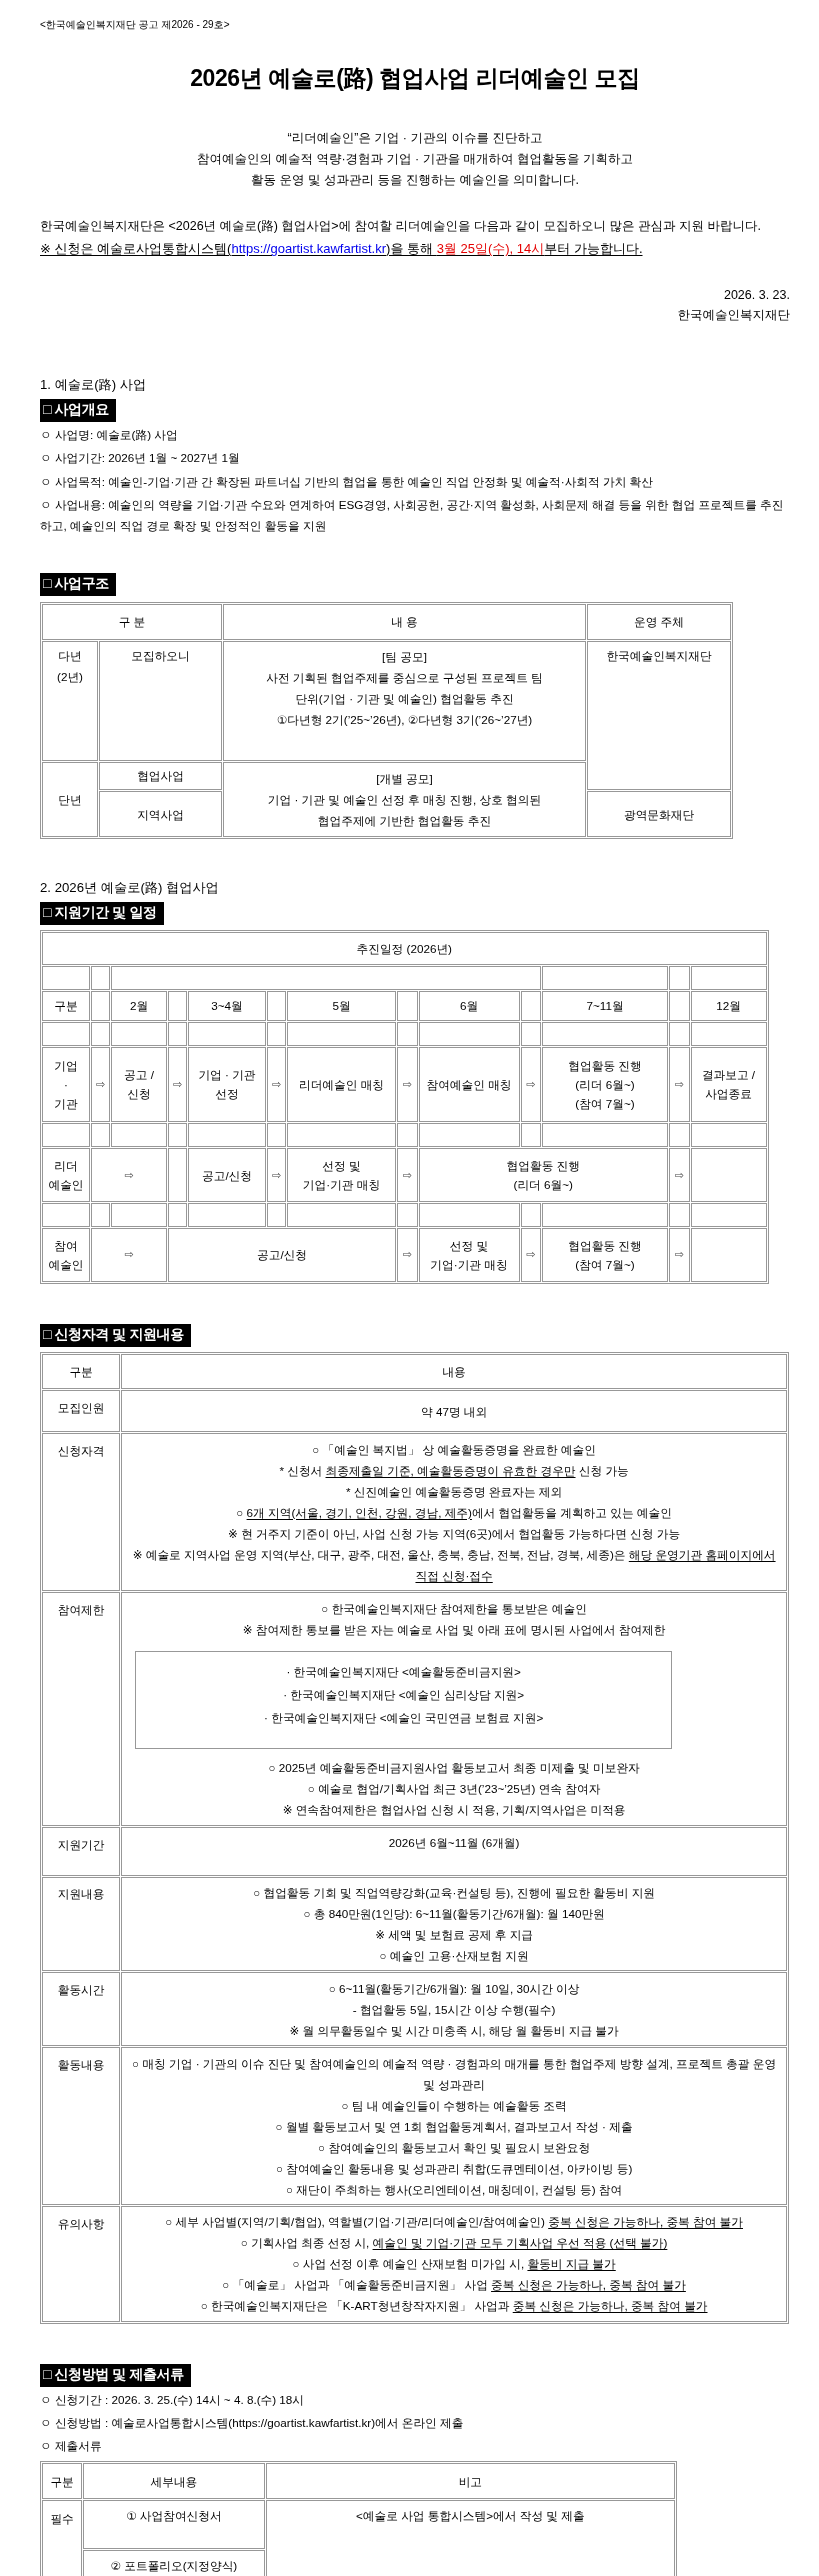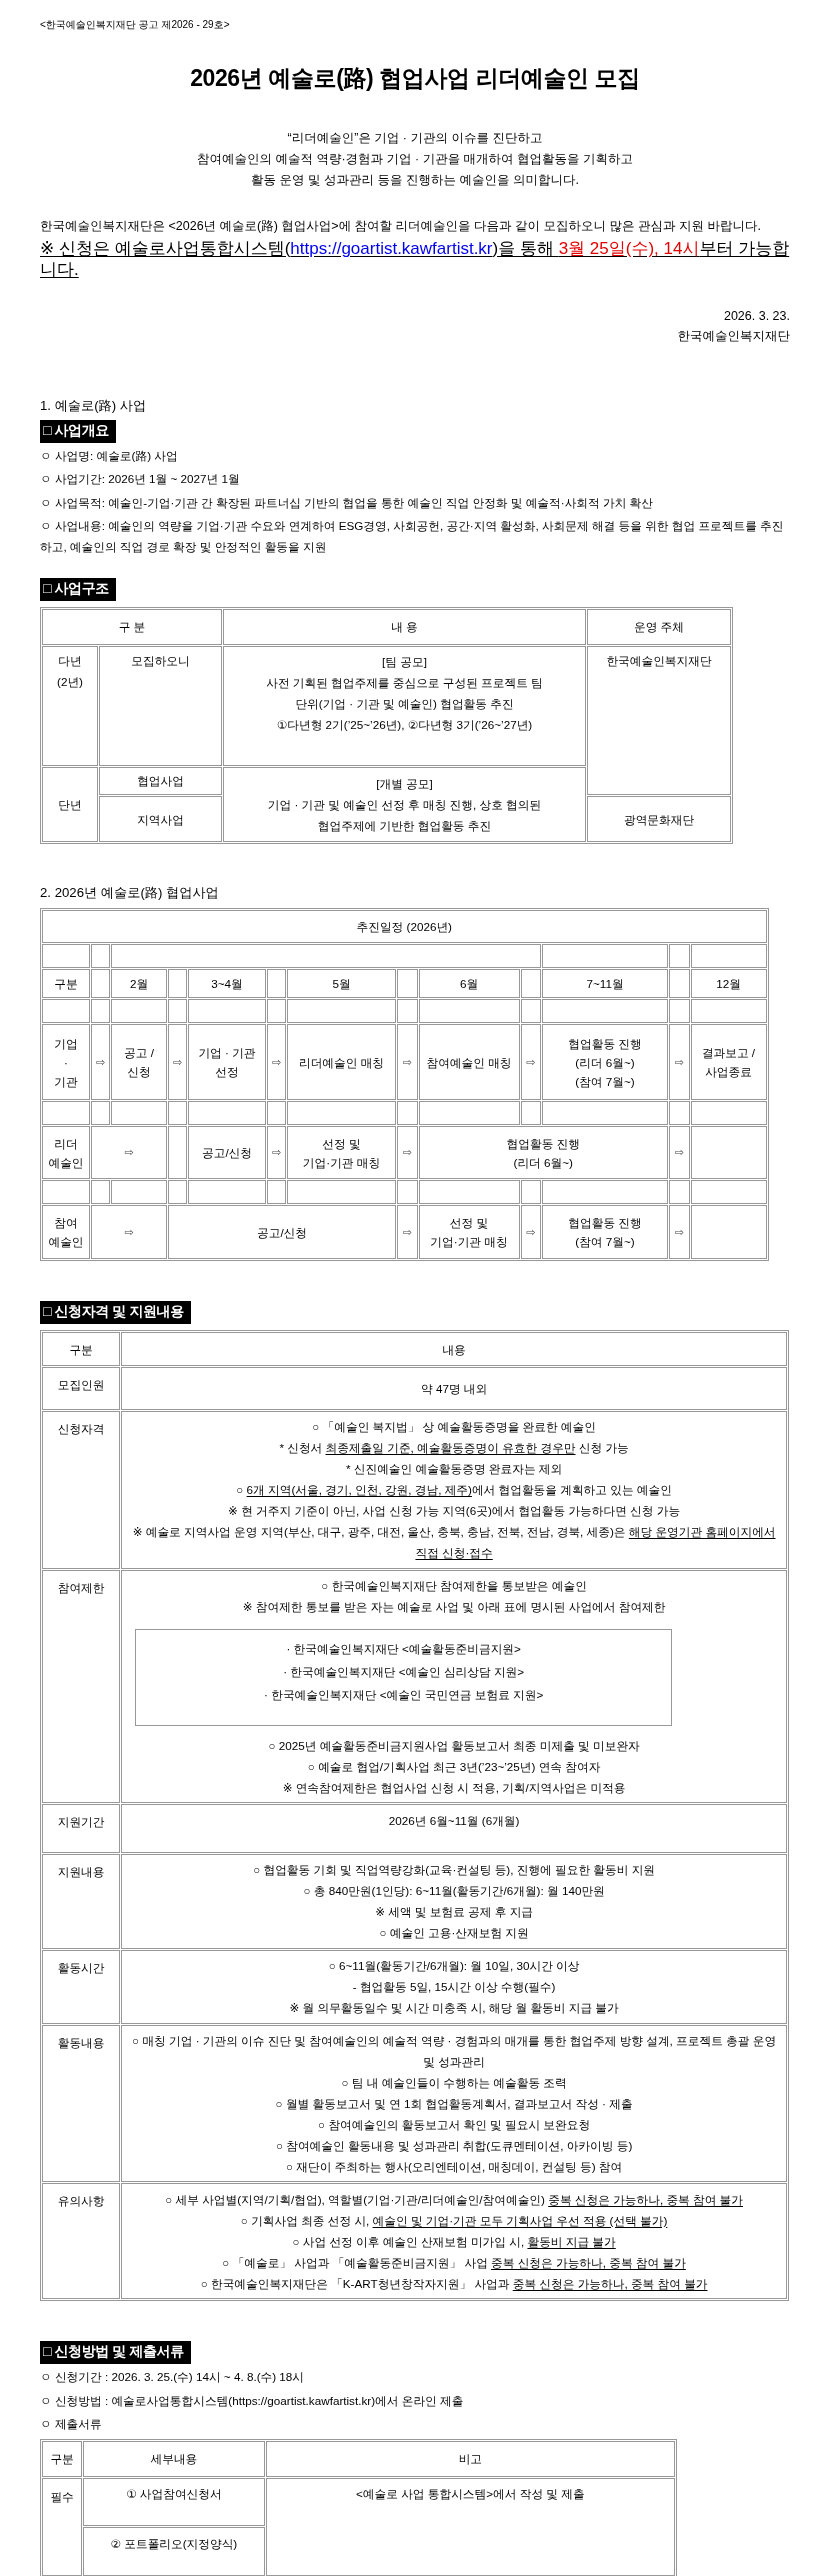--- a/index.html
+++ b/index.html
@@ -6,21 +6,21 @@
   body{width:819px;font-family:"Liberation Sans","DejaVu Sans",sans-serif;color:#000;font-size:11.7px;}
   .doc{padding:17.6px 29px 22px 40px;min-height:2525px;box-sizing:border-box;}
   .pre{white-space:pre-line;}
   .u{text-decoration:underline;text-underline-offset:2.2px;}
   .blue{color:#0000ee;}
   .red{color:#e50000;}
   .notice-no{font-size:10px;}
   h1.title{font-size:23px;font-weight:bold;text-align:center;margin:31px 0 0 0;letter-spacing:-0.4px;}
   .subtitle{margin-top:34px;text-align:center;font-size:12.5px;line-height:21px;}
   .intro{margin-top:25px;font-size:12.5px;line-height:21px;}
-  .app-note{margin-top:1.5px;font-size:17px;line-height:21px;}
+  .app-note{margin-top:1.5px;font-size:13px;line-height:21px;}
   .date-block{margin-top:26.4px;text-align:right;font-size:12.5px;line-height:20px;}
   .sec-no{font-size:13.2px;margin:0 0 4.4px 0;}
   .hl{display:inline-block;background:#000;color:#fff;font-weight:bold;font-size:14px;padding:2.2px 7.3px 2.9px 2.9px;letter-spacing:-0.4px;}
   .blist div{line-height:20.5px;margin:2.9px 0;}
   
   table.tbl{border-collapse:separate;border-spacing:1.5px;border:0.7px solid #989898;background:#fff;}
   table.tbl td{border:0.7px solid #989898;font-size:11.7px;vertical-align:middle;text-align:center;padding:2.9px 4.4px;}
   table.tbl td.left{text-align:center;padding:4.4px 8.8px;}
   table.tbl td.top{vertical-align:top;}
   table.tbl td .line{line-height:21px;}
@@ -32,21 +32,21 @@
   .sch-tbl td{line-height:19px;padding:1.5px 1.5px;overflow:hidden;}
   .sch-tbl .sp td{height:16px;}
   .sch-tbl .ar{font-size:11px;color:#444;padding:0;}
   
   .el-tbl{width:749px;table-layout:fixed;margin-top:5.9px;}
   .el-tbl td{line-height:21px;}
   .el-tbl td.lbl{vertical-align:top;padding-top:5.9px;}
   .inner-box{border:0.7px solid #989898;width:514px;margin:11.7px 0 8.8px 4.4px;padding:7.3px 10.3px 19px 10.3px;line-height:23px;}
   
   .doc-tbl{width:637px;table-layout:fixed;margin-top:4.4px;}
-  .doc-tbl td{line-height:21px;} .mt40{margin-top:21px;}
+  .doc-tbl td{line-height:21px;} .mt40{margin-top:37px;}
   .mt55{margin-top:40px;} .mt70{margin-top:51px;}
 </style>
 </head>
 <body>
 
 <div class="doc">
 
   <div class="notice-no">&lt;한국예술인복지재단 공고 제2026 - 29호&gt;</div>
   <h1 class="title">2026년 예술로(路) 협업사업 리더예술인 모집</h1>
 
@@ -110,20 +110,21 @@
       <tr>
         <td style="height:38px">지역사업</td>
         <td>광역문화재단</td>
       </tr>
     </tbody>
       </table>
   </div>
 
   <div class="mt55">
     <div class="sec-no">2. 2026년 예술로(路) 협업사업</div>
+    <div><span class="hl">□ 지원기간 및 일정</span></div>
 
     <table class="tbl sch-tbl">
       <colgroup>
         <col style="width:48px">
           <col style="width:19px">
           <col style="width:56px">
           <col style="width:19px">
         <col style="width:78px">
           <col style="width:19px">
           <col style="width:109px">

